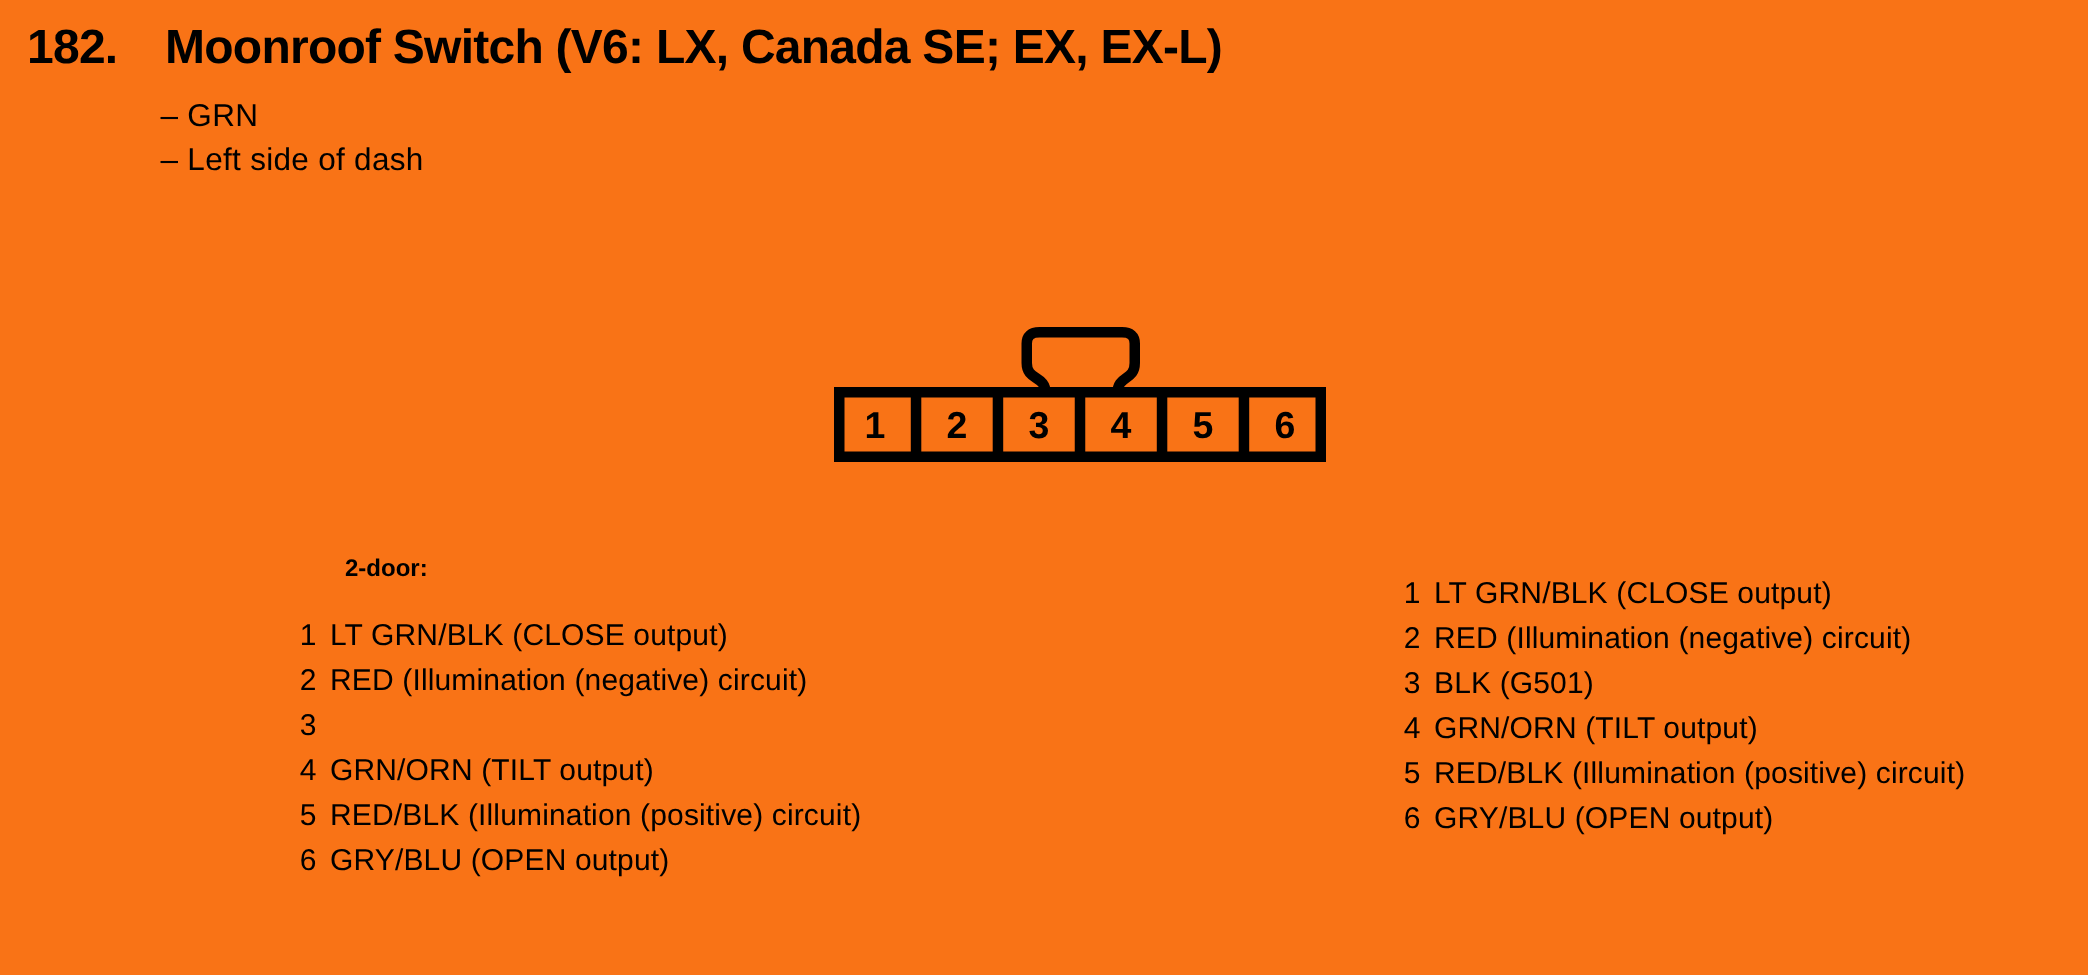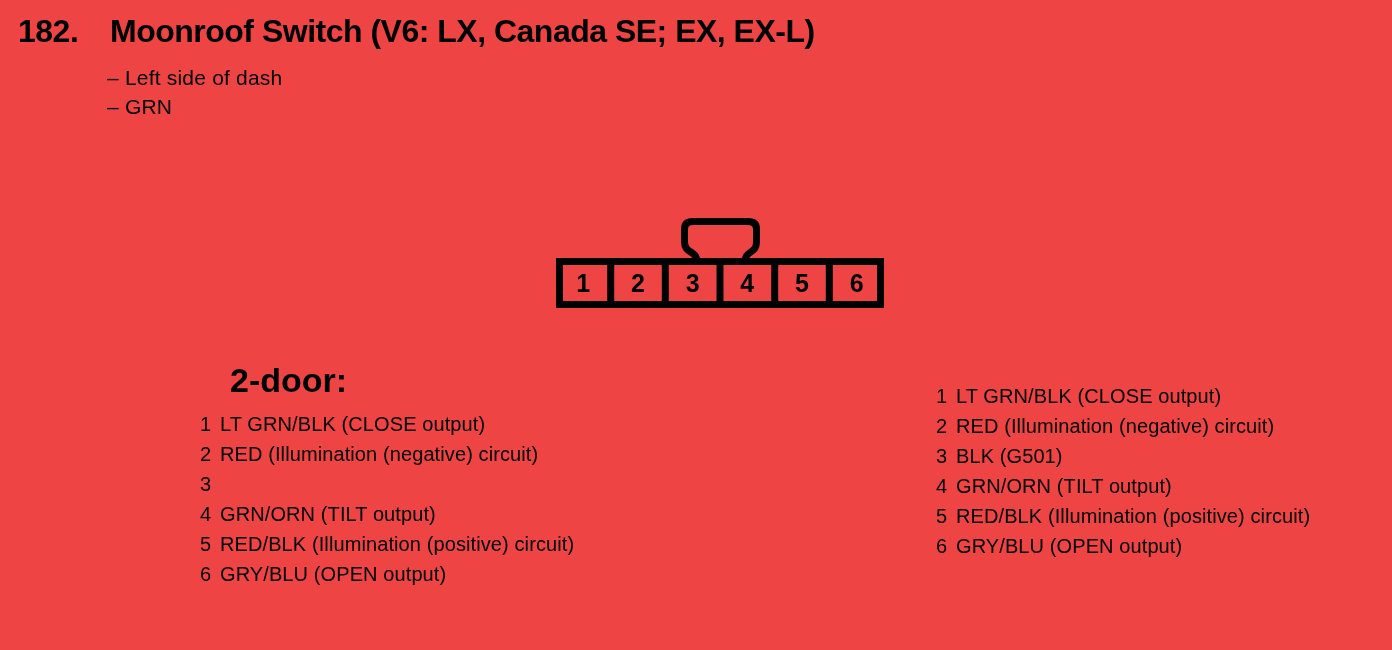--- a/index.html
+++ b/index.html
@@ -5,21 +5,21 @@
   html, body { margin: 0; padding: 0; }
   body {
     width: 1392px; height: 650px;
     background: #ffffff;
     font-family: "Liberation Sans", sans-serif;
     color: #000000;
   }
   .page {
     position: relative;
     width: 1392px; height: 650px;
-    background: #ef4444;
+    background: #f97316;
     overflow: hidden;
   }
   
   .title-row {
     position: absolute;
     left: 18px; top: 13px;
     font-weight: bold;
     font-size: 32px;
     letter-spacing: -0.5px;
     white-space: nowrap;
@@ -47,21 +47,21 @@
     font-weight: bold;
     text-anchor: middle;
     fill: #000;
   }
   
   .pinout { position: absolute; top: 366px; }
   .pinout-2door { left: 198px; }
   .pinout-4door { left: 934px; }
   .pinout .heading {
     margin: 0 0 0 32px;
-    font-size: 34px;
+    font-size: 16px;
     font-weight: bold;
     line-height: 28px;
     white-space: nowrap;
   }
   .pinout .rows {
     margin-top: 15px;
     font-size: 20px;
     line-height: 30px;
   }
   .pin-row { display: flex; white-space: nowrap; }
@@ -76,22 +76,22 @@
 </head>
 <body>
 
 <div class="page">
 
   <div class="title-row">
     <span class="sec-num">182.</span><span>Moonroof Switch (V6: LX, Canada SE; EX, EX-L)</span>
   </div>
 
   <div class="notes">
+    <div>– GRN</div>
     <div>– Left side of dash</div>
-    <div>– GRN</div>
   </div>
 
   <svg class="connector-svg" viewBox="540 195 360 120" xmlns="http://www.w3.org/2000/svg">
 
     <path class="stroke" stroke-linejoin="round" d="M 697 262 C 697 250 684.5 254 684.5 242 L 684.5 229
              Q 684.5 221.5 693 221.5 L 748 221.5
              Q 756.5 221.5 756.5 229 L 756.5 242
              C 756.5 254 745 250 745 262"></path>
 
     <rect class="stroke" x="559.5" y="261.5" width="321" height="43" fill="#ffffff"></rect>

